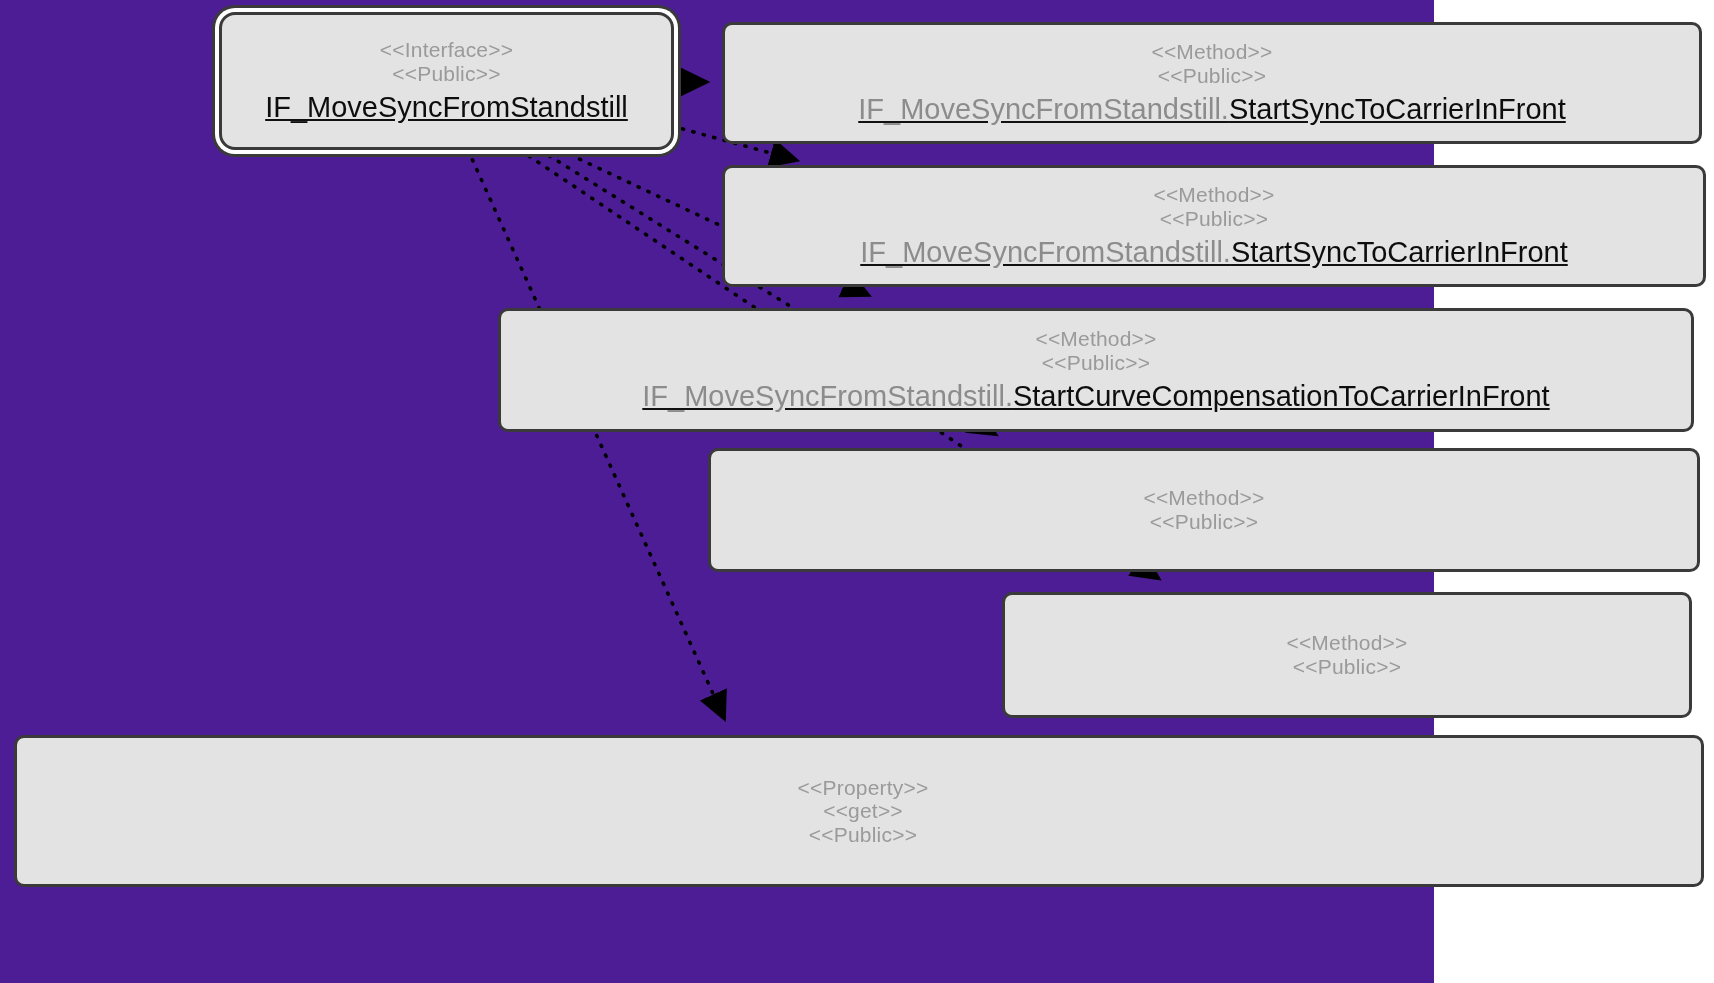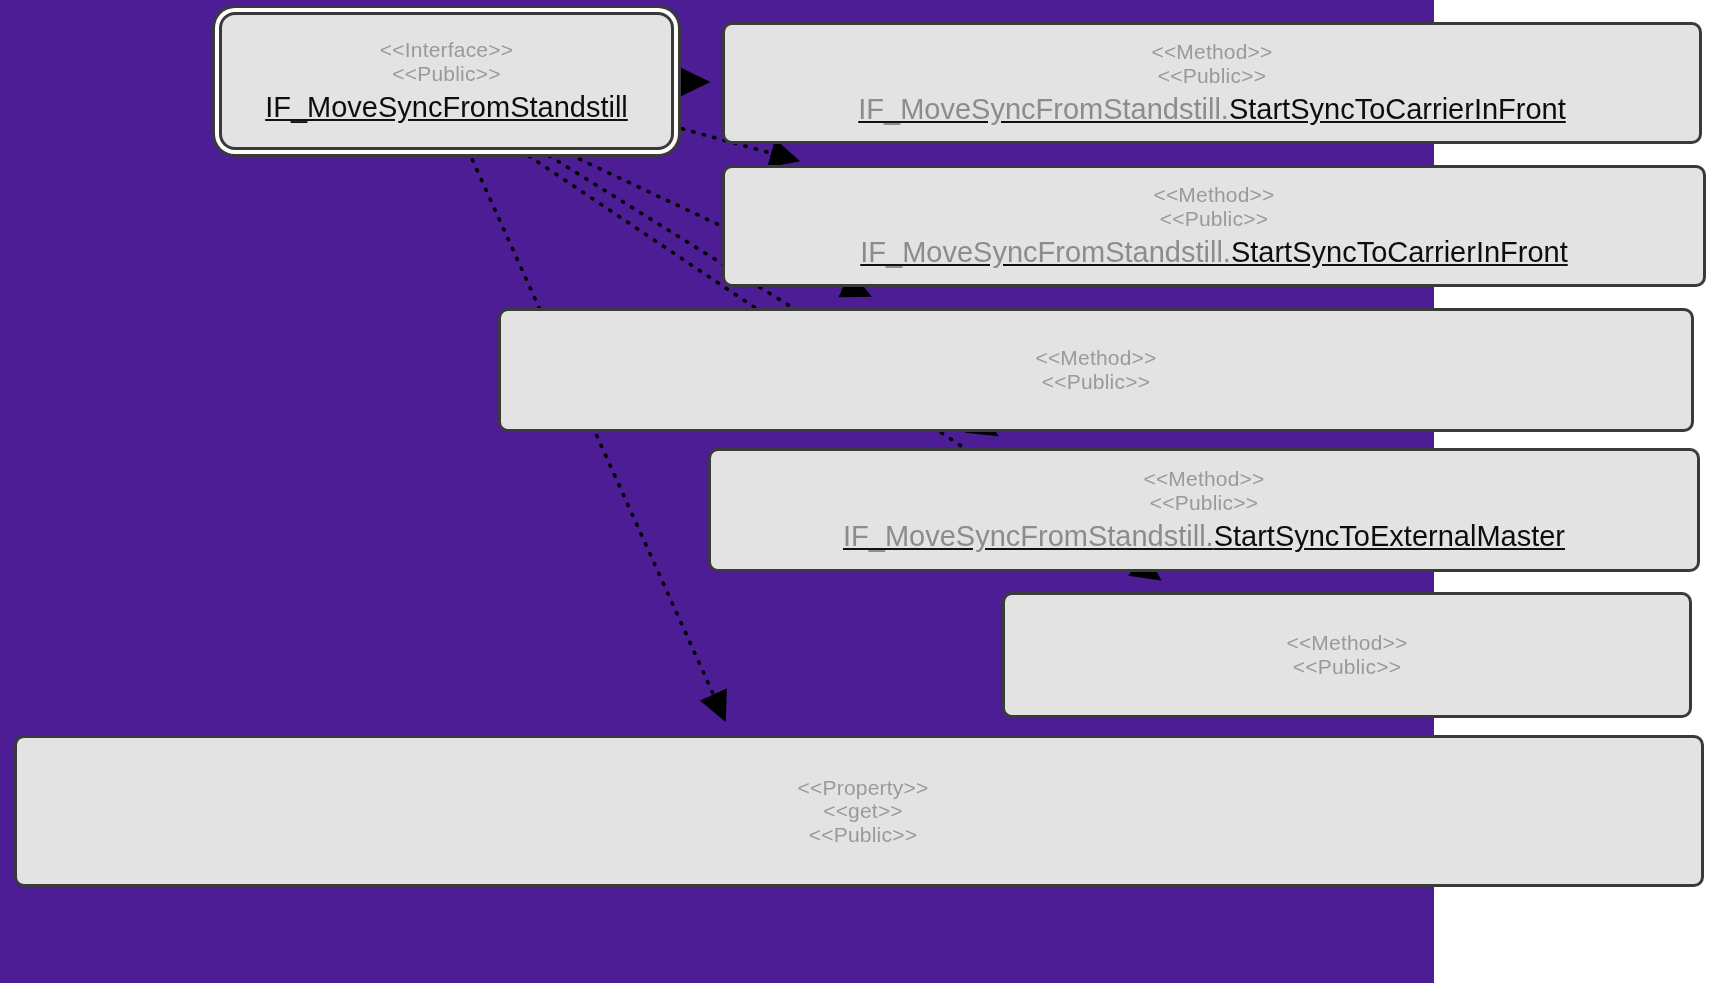--- a/index.html
+++ b/index.html
@@ -118,28 +118,28 @@
     <div class="stereo">&lt;&lt;Method&gt;&gt;</div>
     <div class="stereo">&lt;&lt;Public&gt;&gt;</div>
     <div class="title-line">
       <span class="qual">IF_MoveSyncFromStandstill.</span><span class="member">StartSyncToCarrierInFront</span>
     </div>
   </div>
 
   <div class="node" style="left:498px; top:308px; width:1196px; height:124px;">
     <div class="stereo">&lt;&lt;Method&gt;&gt;</div>
     <div class="stereo">&lt;&lt;Public&gt;&gt;</div>
+    <div class="title-line">
+      <span class="qual">IF_MoveSyncFromStandstill.</span><span class="member">StartCurveCompensationToCarrierInFront</span>
+    </div>
   </div>
 
   <div class="node" style="left:708px; top:448px; width:992px; height:124px;">
     <div class="stereo">&lt;&lt;Method&gt;&gt;</div>
     <div class="stereo">&lt;&lt;Public&gt;&gt;</div>
-    <div class="title-line">
-      <span class="qual">IF_MoveSyncFromStandstill.</span><span class="member">StartSyncToExternalMaster</span>
-    </div>
   </div>
 
   <div class="node" style="left:1002px; top:592px; width:690px; height:126px;">
     <div class="stereo">&lt;&lt;Method&gt;&gt;</div>
     <div class="stereo">&lt;&lt;Public&gt;&gt;</div>
   </div>
 
   <div class="node" style="left:14px; top:735px; width:1690px; height:152px;padding-left:8px;">
     <div class="stereo">&lt;&lt;Property&gt;&gt;</div>
     <div class="stereo">&lt;&lt;get&gt;&gt;</div>

